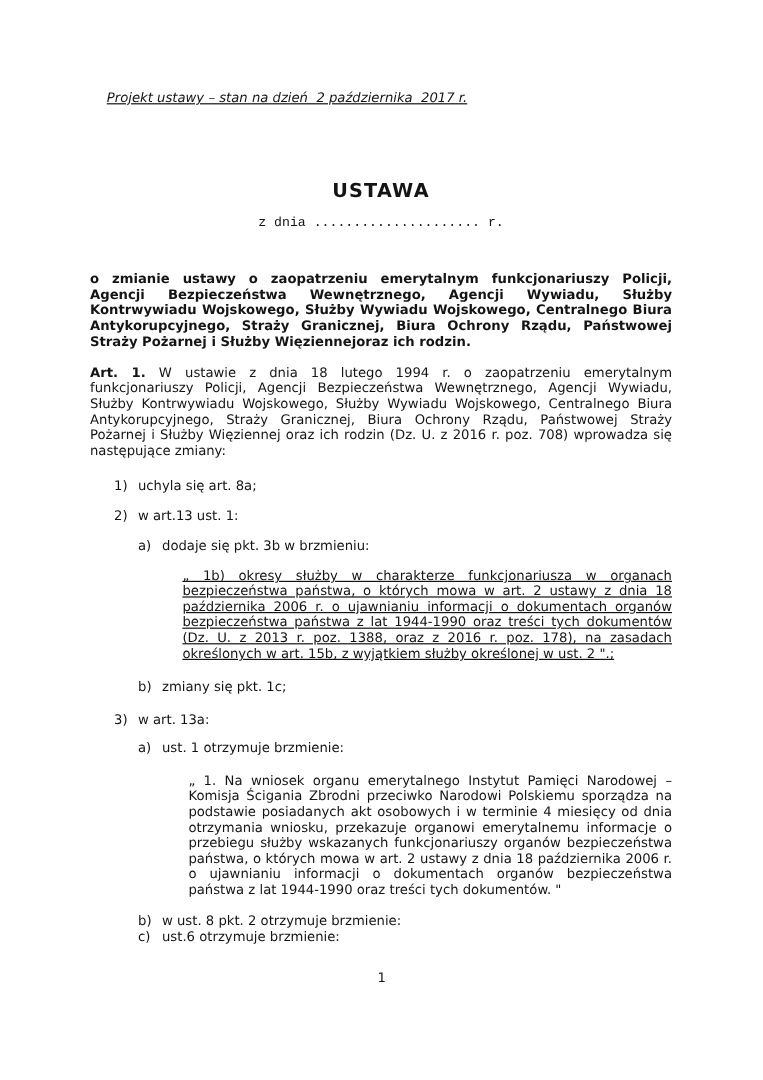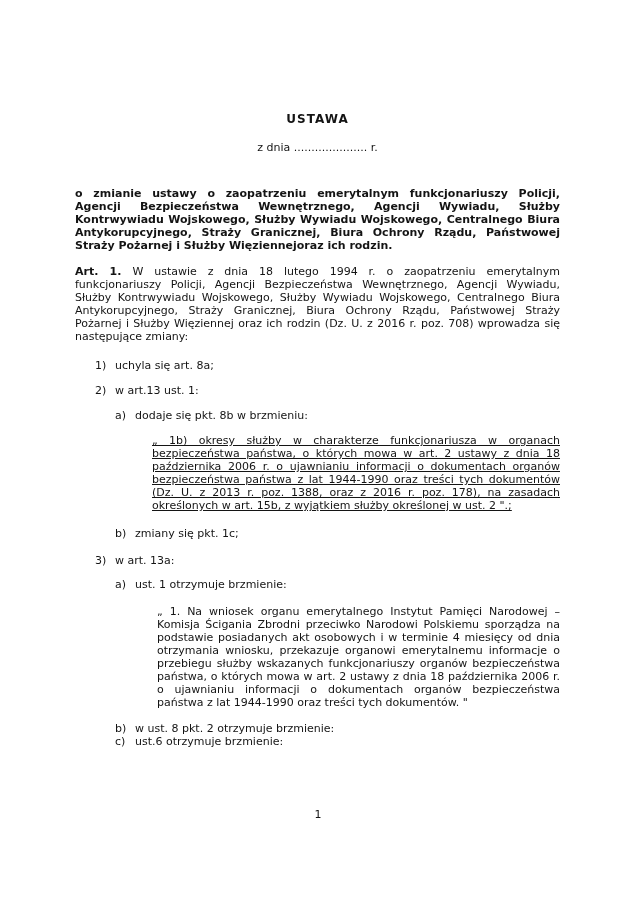--- a/index.html
+++ b/index.html
@@ -24,29 +24,30 @@
   .header-line {
     font-style: italic;
     white-space: pre-wrap;
   }
   .header-line .u {
     text-decoration: underline;
   }
   .doc-title {
     margin: 50px 0 0 0;
     text-align: center;
-    font-size: 12px;
+    font-size: 16px;
     line-height: 15px;
     font-weight: bold;
     letter-spacing: 1px;
   }
   .date-line {
     margin: 13px 0 0 0;
     text-align: center;
     line-height: 15px;
+    font-family: Liberation Mono, monospace;
   }
   .subject {
     margin: 32px 0 0 0;
     font-weight: bold;
     text-align: justify;
   }
   .art1 {
     margin: 13px 0 0 0;
     text-align: justify;
   }
@@ -83,20 +84,23 @@
     left: 0;
     width: 100%;
     text-align: center;
   }
 </style>
 </head>
 <body>
 
 <div class="page">
 
+  <div class="header-line">
+    <span class="u">Projekt ustawy – stan na dzień  2 października  2017 r.</span>
+  </div>
 
   <p class="doc-title">USTAWA</p>
 
   <p class="date-line">z dnia ..................... r.</p>
 
   <p class="subject">o zmianie ustawy o zaopatrzeniu emerytalnym funkcjonariuszy Policji, Agencji Bezpieczeństwa Wewnętrznego, Agencji Wywiadu, Służby Kontrwywiadu Wojskowego, Służby Wywiadu Wojskowego, Centralnego Biura Antykorupcyjnego, Straży Granicznej, Biura Ochrony Rządu, Państwowej Straży Pożarnej i Służby Więziennejoraz ich rodzin.</p>
 
   <p class="art1"><span class="art-label">Art. 1.</span><span> W ustawie z dnia 18 lutego 1994 r. o zaopatrzeniu emerytalnym funkcjonariuszy Policji, Agencji Bezpieczeństwa Wewnętrznego, Agencji Wywiadu, Służby Kontrwywiadu Wojskowego, Służby Wywiadu Wojskowego, Centralnego Biura Antykorupcyjnego, Straży Granicznej, Biura Ochrony Rządu, Państwowej Straży Pożarnej i Służby Więziennej oraz ich rodzin (Dz. U. z 2016 r. poz. 708) wprowadza się następujące zmiany:</span></p>
 
   <div class="li lvl1 mt16">
@@ -104,21 +108,21 @@
     <span class="txt">uchyla się art. 8a;</span>
   </div>
 
   <div class="li lvl1 mt12">
     <span class="num">2)</span>
     <span class="txt">w art.13 ust. 1:</span>
   </div>
 
   <div class="li lvl2 mt12">
     <span class="num">a)</span>
-    <span class="txt">dodaje się pkt. 8b w brzmieniu:</span>
+    <span class="txt">dodaje się pkt. 3b w brzmieniu:</span>
   </div>
 
   <p class="quote quote-deep mt12">„ 1b) okresy służby w charakterze funkcjonariusza w organach bezpieczeństwa państwa, o których mowa w art. 2 ustawy z dnia 18 października 2006 r. o ujawnianiu informacji o dokumentach organów bezpieczeństwa państwa z lat 1944-1990 oraz treści tych dokumentów (Dz. U. z 2013 r. poz. 1388, oraz z 2016 r. poz. 178), na zasadach określonych w art. 15b, z wyjątkiem służby określonej w ust. 2 ".;</p>
 
   <div class="li lvl2 mt15">
     <span class="num">b)</span>
     <span class="txt">zmiany się pkt. 1c;</span>
   </div>
 
   <div class="li lvl1 mt14">

